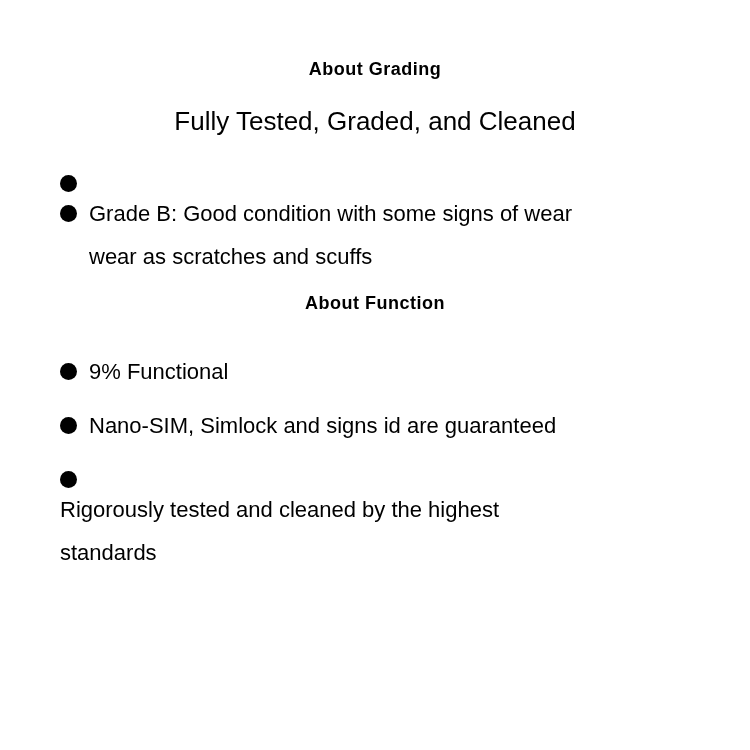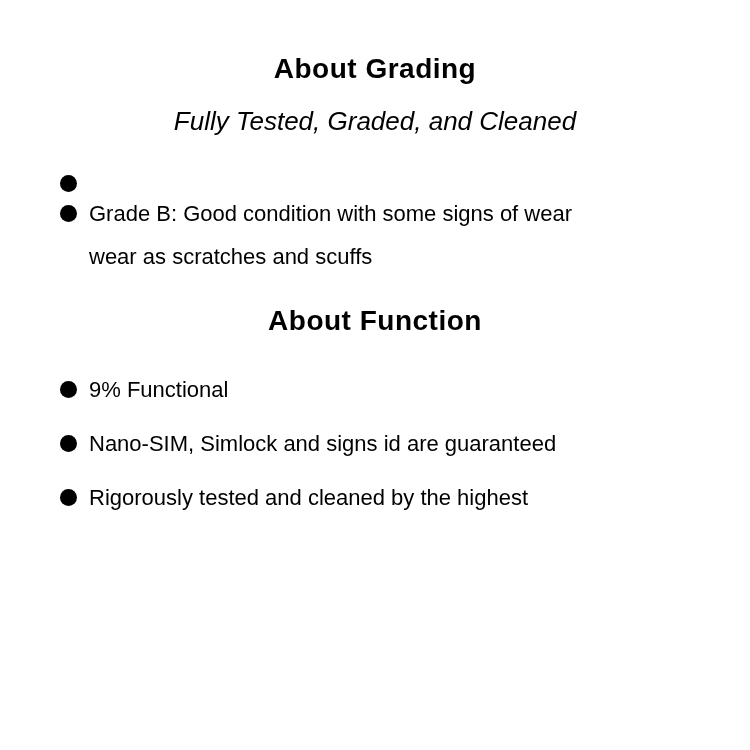--- a/index.html
+++ b/index.html
@@ -12,52 +12,51 @@
     margin: 0 auto;
     background: #ffffff;
     color: #000000;
     font-family: "Liberation Sans", "DejaVu Sans", sans-serif;
     box-sizing: border-box;
     padding-top: 52px;
     overflow: hidden;
   }
 
   .section-title {
-    font-size: 28px;
+    font-size: 18px;
     line-height: 34px;
     font-weight: bold;
     text-align: center;
     letter-spacing: 0.5px;
     margin: 0;
   }
 
   .subtitle {
     font-size: 26px;
     line-height: 30px;
     font-weight: normal;
     text-align: center;
     margin: 20px 0 0 0;
-    font-style: italic;
   }
 
   .bullet-list {
     margin: 0;
     padding: 0 40px 0 60px;
     list-style: none;
     font-size: 22px;
     line-height: 43px;
   }
 
   .grading-list { margin-top: 26px; }
 
-  .function-title { margin-top: 26px; }
+  .function-title { margin-top: 8px; }
 
   .function-list { margin-top: 30px; }
   .function-list .bullet-item { margin-bottom: 11px; }
-  .function-list .bullet-item:last-child { margin-bottom: 0; }
+  .function-list .bullet-item:last-child { margin-bottom: 0; flex-direction: column; }
 
   .bullet-item {
     display: flex;
     align-items: flex-start;
   }
 
   .bullet-dot {
     flex-shrink: 0;
     width: 17px;
     height: 17px;
@@ -109,17 +108,18 @@
       <span class="bullet-dot"></span>
       <div class="item-lines">
         <div class="item-line">Nano-SIM, Simlock and signs id are guaranteed</div>
 
       </div>
     </li>
     <li class="bullet-item">
       <span class="bullet-dot"></span>
       <div class="item-lines">
         <div class="item-line">Rigorously tested and cleaned by the highest</div>
+        <div class="item-line">standards</div>
       </div>
     </li>
   </ul>
 
 </div>
 
 </body></html>

